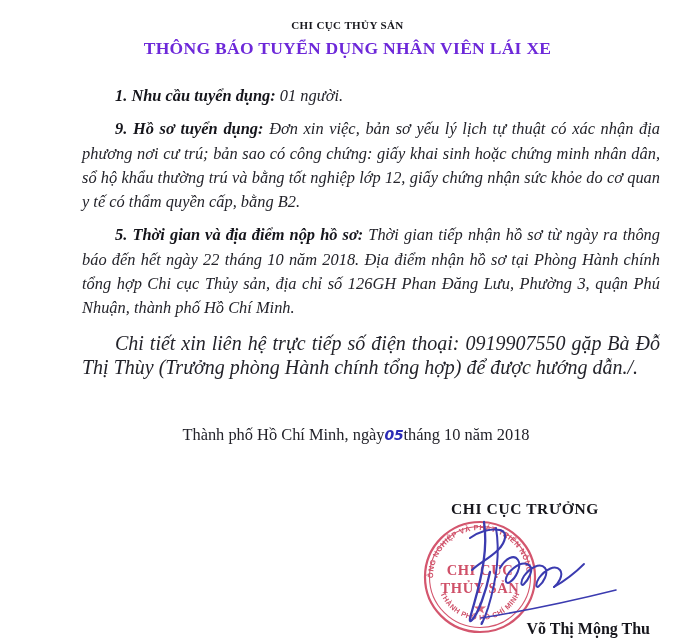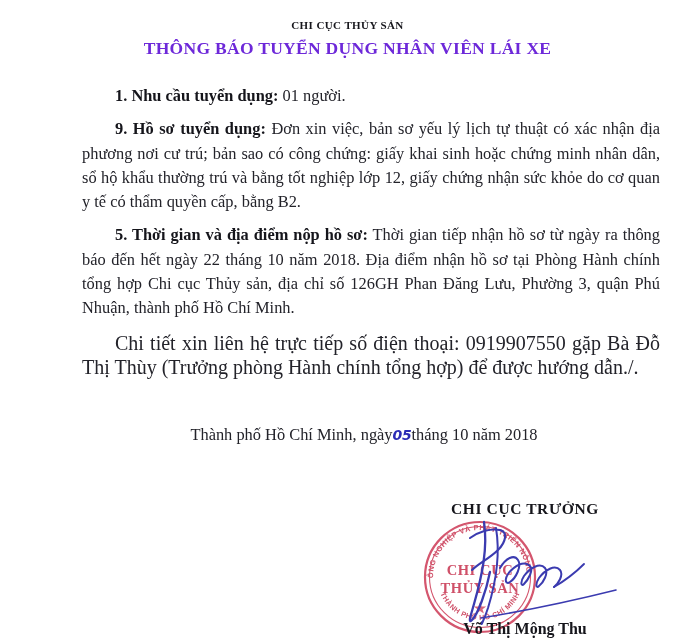--- a/index.html
+++ b/index.html
@@ -44,20 +44,21 @@
     line-height: 24px;
     color: #6d28d9;
   }
 
   
   .body-block {
     position: absolute;
     left: 82px;
     top: 84px;
     width: 578px;
+    font-style: italic;
   }
   p.para {
     margin: 0 0 9px 0;
     text-align: justify;
     text-justify: inter-word;
     text-indent: 33px;
     font-size: 16.4px;
     line-height: 24.3px;
     color: #23232a;
   }
@@ -71,21 +72,21 @@
     text-align: justify;
     text-indent: 33px;
     font-size: 20px;
     line-height: 24.3px;
     color: #23232a;
   }
 
   
   .date-line {
     position: absolute;
-    left: 12px;
+    left: 4px;
     top: 424px;
     width: 660px;
     text-align: center;
     font-size: 16.4px;
     line-height: 22px;
     color: #23232a;
     padding-left: 44px;
     box-sizing: border-box;
   }
   .date-handwritten {
@@ -115,21 +116,21 @@
     font-weight: bold;
     letter-spacing: 0.6px;
     color: #16161c;
     z-index: 4;
   }
   .sign-name {
     position: absolute;
     left: 0;
     top: 120px;
     width: 250px;
-    text-align: center;
+    text-align: right;
     font-size: 16px;
     font-weight: bold;
     color: #16161c;
     z-index: 4;
   }
 
   
   .stamp {
     position: absolute;
     left: 21px;

